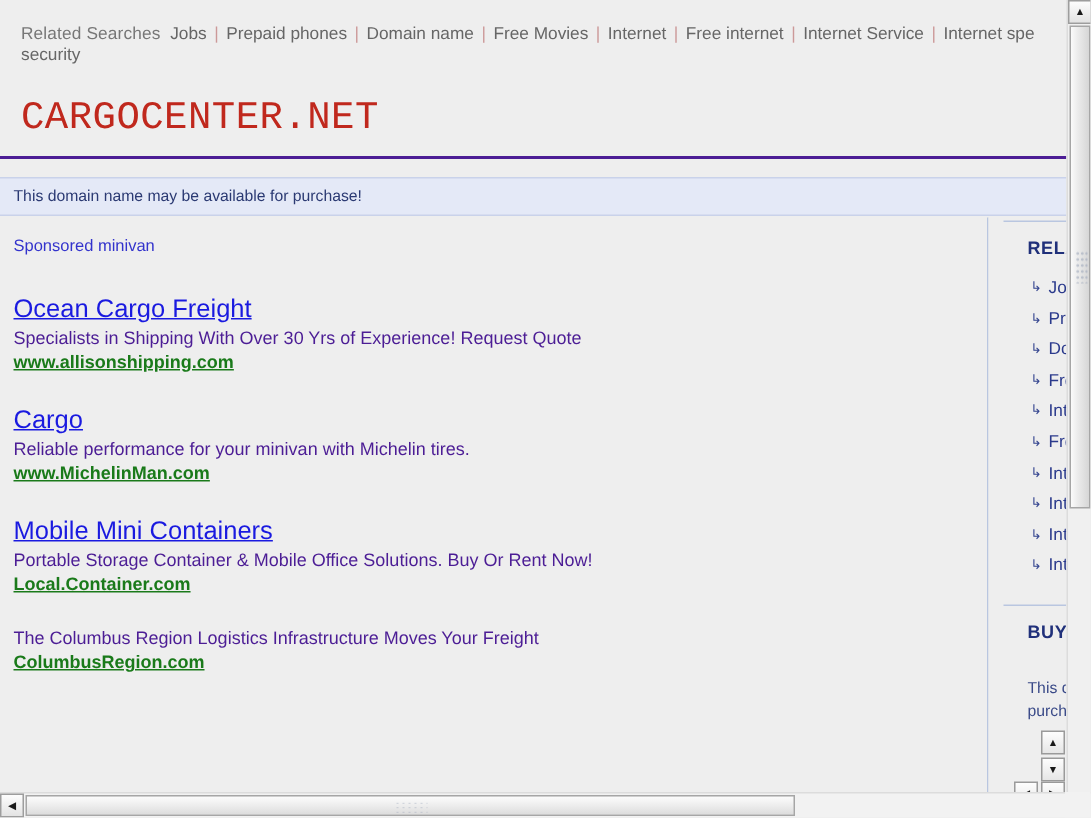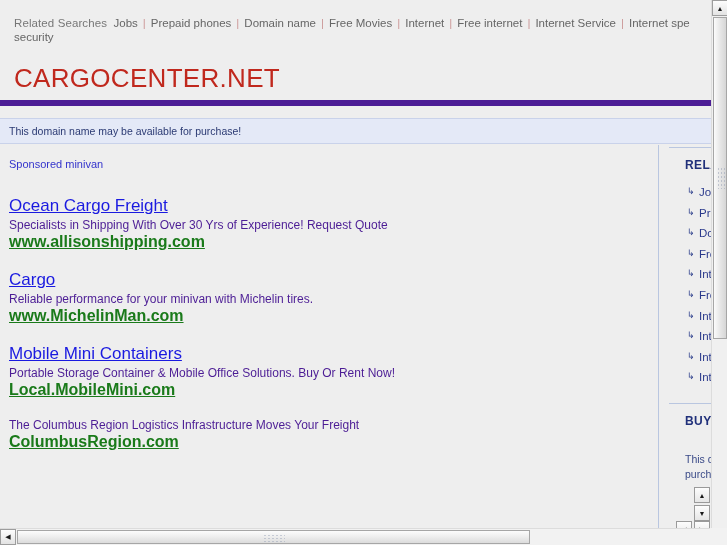--- a/index.html
+++ b/index.html
@@ -69,22 +69,23 @@
   }
 
   
   .title-band {
     position: absolute;
     left: 0;
     top: 52px;
     width: 711px;
     height: 54px;
     background: #eeeeee;
-    border-bottom: 6px solid #4c1d95;
-    box-sizing: border-box;
+    border-bottom: 2px solid #4c1d95;
+    box-sizing: border-box;
+    font-family: Liberation Mono, monospace;
   }
   .domain-title {
     position: absolute;
     left: 14px;
     top: 11px;
     font-size: 26px;
     color: #c0281d;
     letter-spacing: 0.3px;
     font-weight: normal;
     margin: 0;
@@ -163,21 +164,21 @@
     margin-bottom: 1px;
   }
   .ad-desc {
     display: block;
     font-size: 12px;
     color: #4c1d95;
     line-height: 16px;
   }
   .ad-url {
     display: block;
-    font-size: 16px;
+    font-size: 12px;
     color: #1a7a1a;
     font-weight: bold;
     text-decoration: underline;
     line-height: 17px;
   }
 
   
   .right-col {
     position: absolute;
     left: 659px;
@@ -409,21 +410,21 @@
               <a class="ad-url" href="#">www.allisonshipping.com</a>
             </div>
             <div class="ad">
               <a class="ad-title" href="#">Cargo</a>
               <span class="ad-desc">Reliable performance for your minivan with Michelin tires.</span>
               <a class="ad-url" href="#">www.MichelinMan.com</a>
             </div>
             <div class="ad">
               <a class="ad-title" href="#">Mobile Mini Containers</a>
               <span class="ad-desc">Portable Storage Container &amp; Mobile Office Solutions. Buy Or Rent Now!</span>
-              <a class="ad-url" href="#">Local.MobileMini.com</a>
+              <a class="ad-url" href="#">Local.Container.com</a>
             </div>
             <div class="ad">
               <span class="ad-desc">The Columbus Region Logistics Infrastructure Moves Your Freight</span>
               <a class="ad-url" href="#">ColumbusRegion.com</a>
             </div>
           </div>
       </div>
 
       <div class="divider"></div>
 

